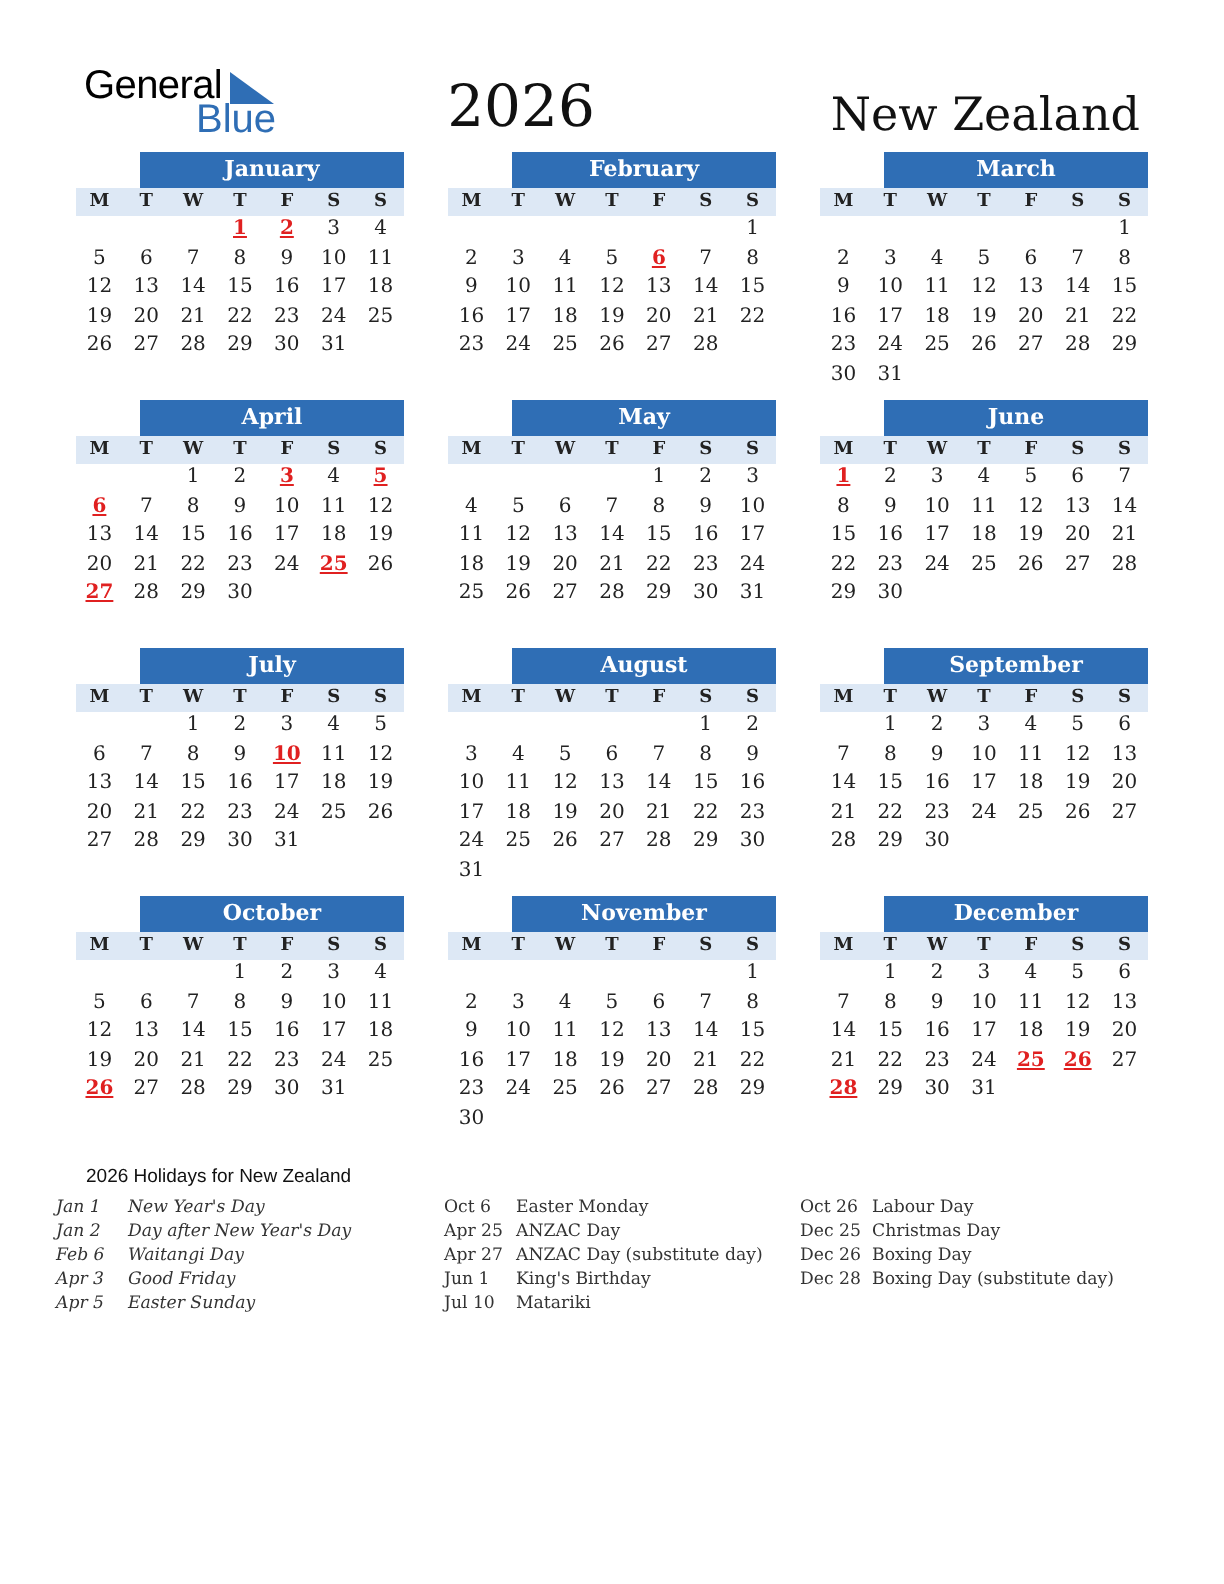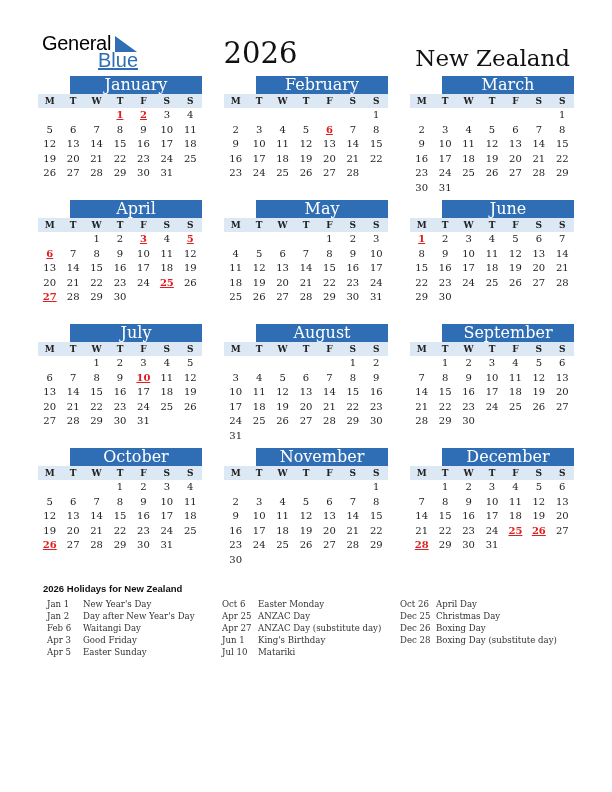--- a/index.html
+++ b/index.html
@@ -1,29 +1,29 @@
 <!DOCTYPE html>
 <html><head>
 <meta charset="utf-8">
 <style>
   html,body{margin:0;padding:0;background:#fff;}
   body{width:612px;height:792px;position:relative;font-family:"DejaVu Serif",serif;color:#222;overflow:hidden;}
   .logo{position:absolute;left:42px;top:32px;width:100px;height:40px;}
   .logo .g{position:absolute;left:0;top:0;font-family:"Liberation Sans",sans-serif;font-size:20px;color:#000000;letter-spacing:-0.3px;}
-  .logo .b{position:absolute;left:56px;top:17px;font-family:"Liberation Sans",sans-serif;font-size:20px;color:#2f6eb5;text-decoration:underline;}
+  .logo .b{position:absolute;left:56px;top:17px;font-family:"Liberation Sans",sans-serif;font-size:20px;color:#2f6eb5;}
   .logo .tri{position:absolute;left:73px;top:4px;width:0;height:0;border-left:22px solid #2f6eb5;border-top:16px solid transparent;}
   .year{position:absolute;left:0;width:521px;top:36px;text-align:center;font-size:29px;color:#111;}
   .country{position:absolute;right:42px;top:45px;font-size:23px;color:#111;margin-left:20px;}
   .month{position:absolute;width:164px;}
-  .mhead{background:#2f6eb5;color:#fff;text-align:center;font-weight:normal;font-size:16px;height:18px;line-height:18px;margin-left:32px;}
+  .mhead{background:#2f6eb5;color:#fff;text-align:center;font-weight:bold;font-size:11px;height:18px;line-height:18px;margin-left:32px;}
   .dow{display:grid;grid-template-columns:repeat(7,1fr);background:#dde8f5;height:14px;line-height:14px;font-size:9px;font-weight:bold;text-align:center;color:#222;}
   .days{display:grid;grid-template-columns:repeat(7,1fr);font-size:10px;text-align:center;}
   .days span{height:14.6px;line-height:14.6px;}
   .hol{color:#e02020;font-weight:bold;text-decoration:underline;}
-  .htitle{position:absolute;left:43px;top:583px;font-family:"Liberation Sans",sans-serif;font-weight:bold;font-size:9.5px;color:#111;}
+  .htitle{position:absolute;left:43px;top:583px;font-family:"Liberation Sans",sans-serif;font-weight:normal;font-size:9.5px;color:#111;}
   .hcol{position:absolute;top:598px;font-size:8.6px;color:#333;}
   .hrow{height:12px;line-height:12px;white-space:nowrap;}
   .hrow .d{display:inline-block;width:36px;}
 </style>
 </head>
 <body>
 
 <div class="logo">
   <span class="g">General</span>
   <span class="tri"></span>
@@ -602,33 +602,33 @@
         <span class="hol">28</span>
         <span>29</span>
         <span>30</span>
         <span>31</span>
       </div>
     </div>
   </div>
 
 <div class="htitle">2026 Holidays for New Zealand</div>
 <div id="hcols">
-    <div class="hcol" style="left: 47px;">
+    <div class="hcol" style="left: 28px; font-style: italic;">
       <div class="hrow"><span class="d">Jan 1</span><span>New Year's Day</span></div>
       <div class="hrow"><span class="d">Jan 2</span><span>Day after New Year's Day</span></div>
       <div class="hrow"><span class="d">Feb 6</span><span>Waitangi Day</span></div>
       <div class="hrow"><span class="d">Apr 3</span><span>Good Friday</span></div>
       <div class="hrow"><span class="d">Apr 5</span><span>Easter Sunday</span></div>
     </div>
     <div class="hcol" style="left: 222px;">
       <div class="hrow"><span class="d">Oct 6</span><span>Easter Monday</span></div>
       <div class="hrow"><span class="d">Apr 25</span><span>ANZAC Day</span></div>
       <div class="hrow"><span class="d">Apr 27</span><span>ANZAC Day (substitute day)</span></div>
       <div class="hrow"><span class="d">Jun 1</span><span>King's Birthday</span></div>
       <div class="hrow"><span class="d">Jul 10</span><span>Matariki</span></div>
     </div>
     <div class="hcol" style="left: 400px;">
-      <div class="hrow"><span class="d">Oct 26</span><span>April Day</span></div>
+      <div class="hrow"><span class="d">Oct 26</span><span>Labour Day</span></div>
       <div class="hrow"><span class="d">Dec 25</span><span>Christmas Day</span></div>
       <div class="hrow"><span class="d">Dec 26</span><span>Boxing Day</span></div>
       <div class="hrow"><span class="d">Dec 28</span><span>Boxing Day (substitute day)</span></div>
     </div>
   </div>
 
 </body></html>

